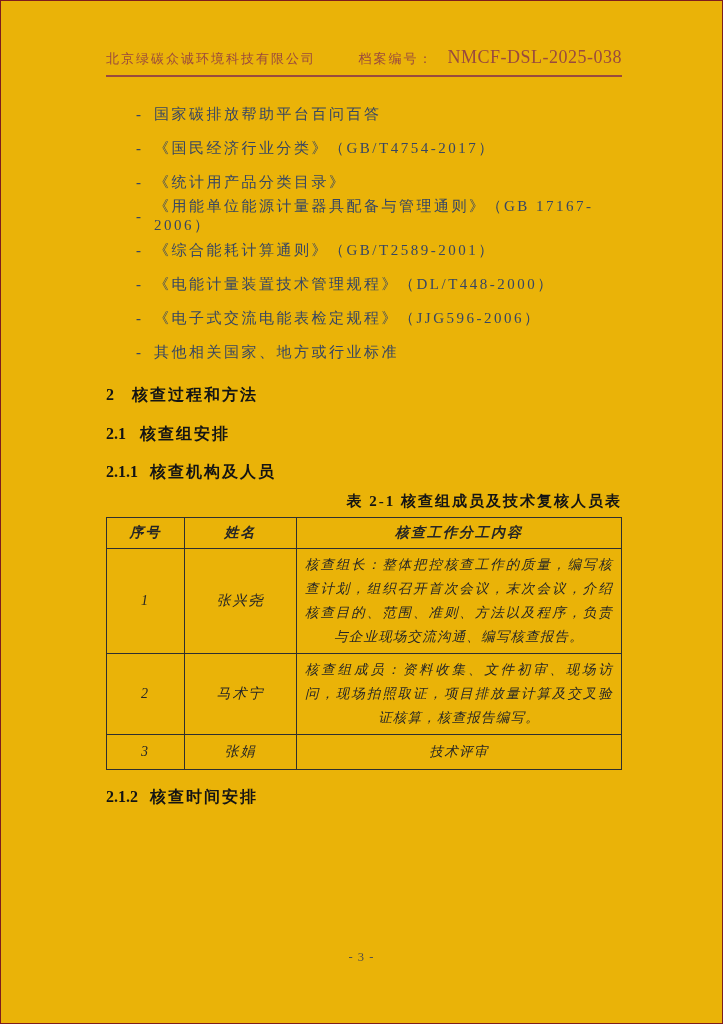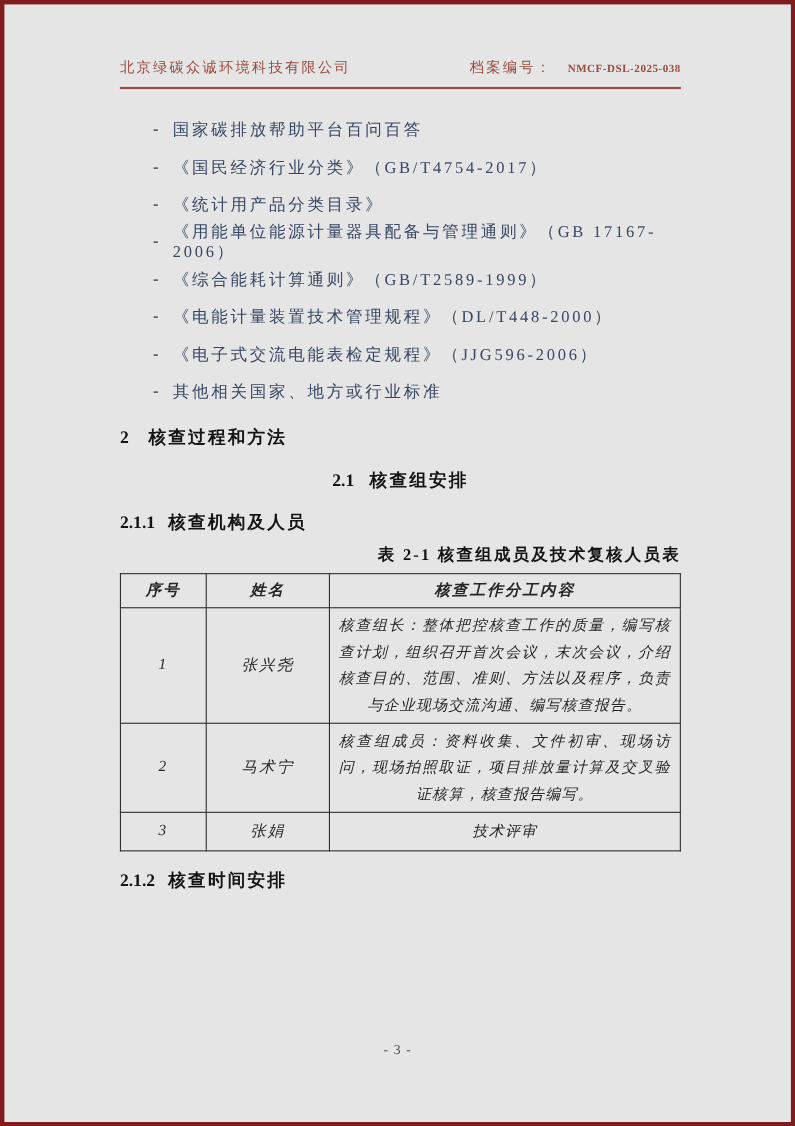--- a/index.html
+++ b/index.html
@@ -1,49 +1,49 @@
 <!DOCTYPE html>
 <html lang="zh"><head>
 <meta charset="utf-8">
 <style>
   html,body { margin:0; padding:0; background:#ffffff; }
   .page {
     position:relative;
     width:723px; height:1024px;
     box-sizing:border-box;
-    background:#e5e5e5;
-    border:4px solid #7f1d1d;
+    background:#eab308;
+    border:1px solid #7f1d1d;
     padding:48px 100px 0 105px;
     font-family:"Liberation Serif","DejaVu Serif",serif;
     overflow:hidden;
   }
   
   .doc-header {
     display:flex; justify-content:space-between; align-items:baseline;
     color:#9a4a3e;
     font-size:13px; letter-spacing:2px;
     padding-bottom:8px;
     border-bottom:2px solid #9a4a3e;
     line-height:17px;
   }
   .doc-header .file-no { white-space:nowrap; }
   .doc-header .file-no .num {
-    margin-left:14px; letter-spacing:0.5px; font-size:10px; font-weight:bold;
+    margin-left:14px; letter-spacing:0.5px; font-size:18px; font-weight:normal;
   }
   
   .ref-list {
     list-style:none; margin:20px 0 0; padding:0 0 0 30px;
     color:#374663; font-size:15px; letter-spacing:2.5px;
   }
   .ref-list li { display:flex; align-items:center; height:34px; }
   .ref-list .dash { margin-right:13px; letter-spacing:0; font-weight:bold; }
   
   .h-l1, .h-l2, .h-l3 { color:#141414; font-weight:bold; letter-spacing:2px; }
   .h-l1 { margin:14px 0 0; font-size:16px; line-height:24px; }
-  .h-l2 { margin:16px 0 4px; font-size:16px; line-height:22px;text-align:center; }
+  .h-l2 { margin:16px 0 4px; font-size:16px; line-height:22px; }
   .h-l3 { margin:16px 0 0; font-size:16px; line-height:22px; }
   .h-l1 .num { margin-right:18px; letter-spacing:0; }
   .h-l2 .num { margin-right:14px; letter-spacing:0; }
   .h-l3 .num { margin-right:12px; letter-spacing:0; }
   
   .body-p {
     margin:8px 0 0;
     color:#374663;
     font-size:15px; line-height:34px; letter-spacing:2.5px;
     text-align:justify; text-indent:2em;
@@ -109,21 +109,21 @@
     <li>
       <span class="dash">-</span>
       <span>《统计用产品分类目录》</span>
     </li>
     <li>
       <span class="dash">-</span>
       <span>《用能单位能源计量器具配备与管理通则》（GB 17167-2006）</span>
     </li>
     <li>
       <span class="dash">-</span>
-      <span>《综合能耗计算通则》（GB/T2589-1999）</span>
+      <span>《综合能耗计算通则》（GB/T2589-2001）</span>
     </li>
     <li>
       <span class="dash">-</span>
       <span>《电能计量装置技术管理规程》（DL/T448-2000）</span>
     </li>
     <li>
       <span class="dash">-</span>
       <span>《电子式交流电能表检定规程》（JJG596-2006）</span>
     </li>
     <li>

